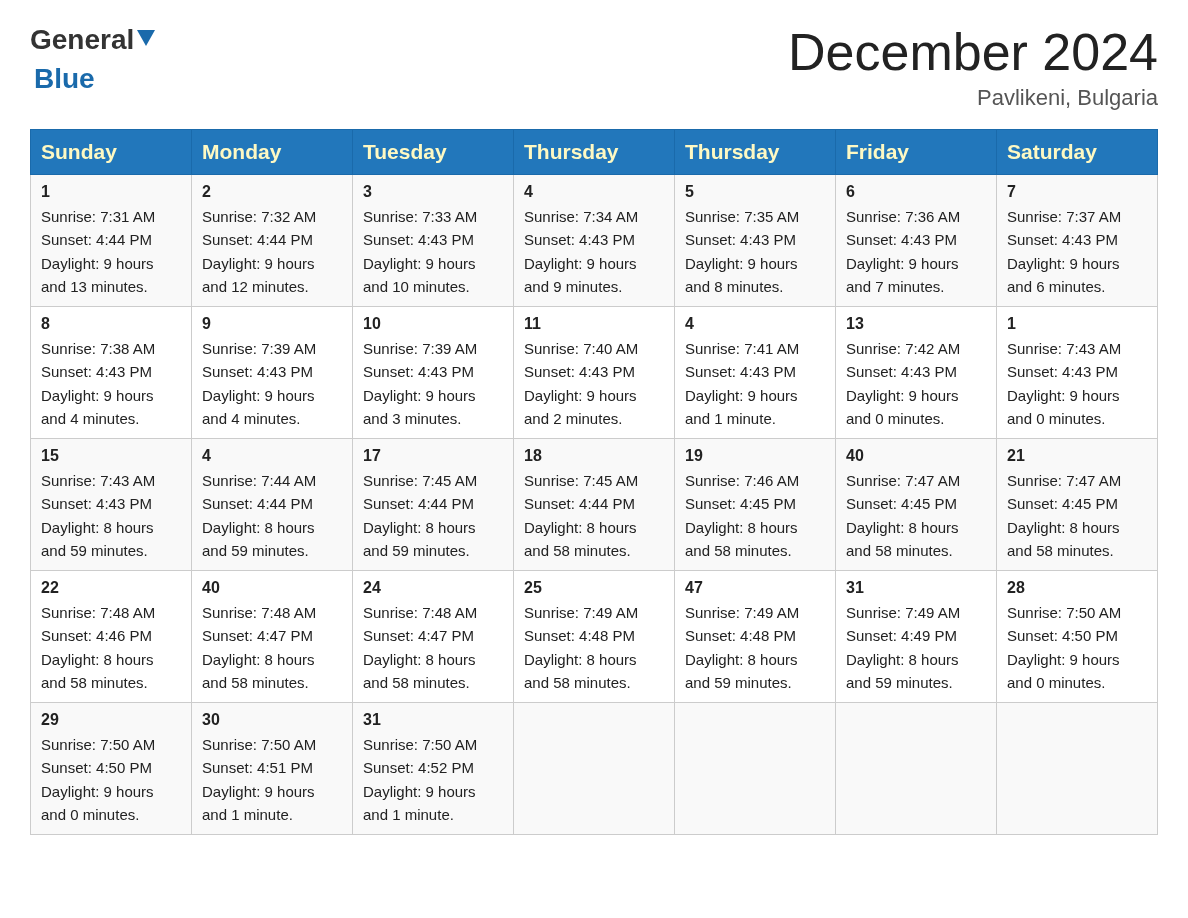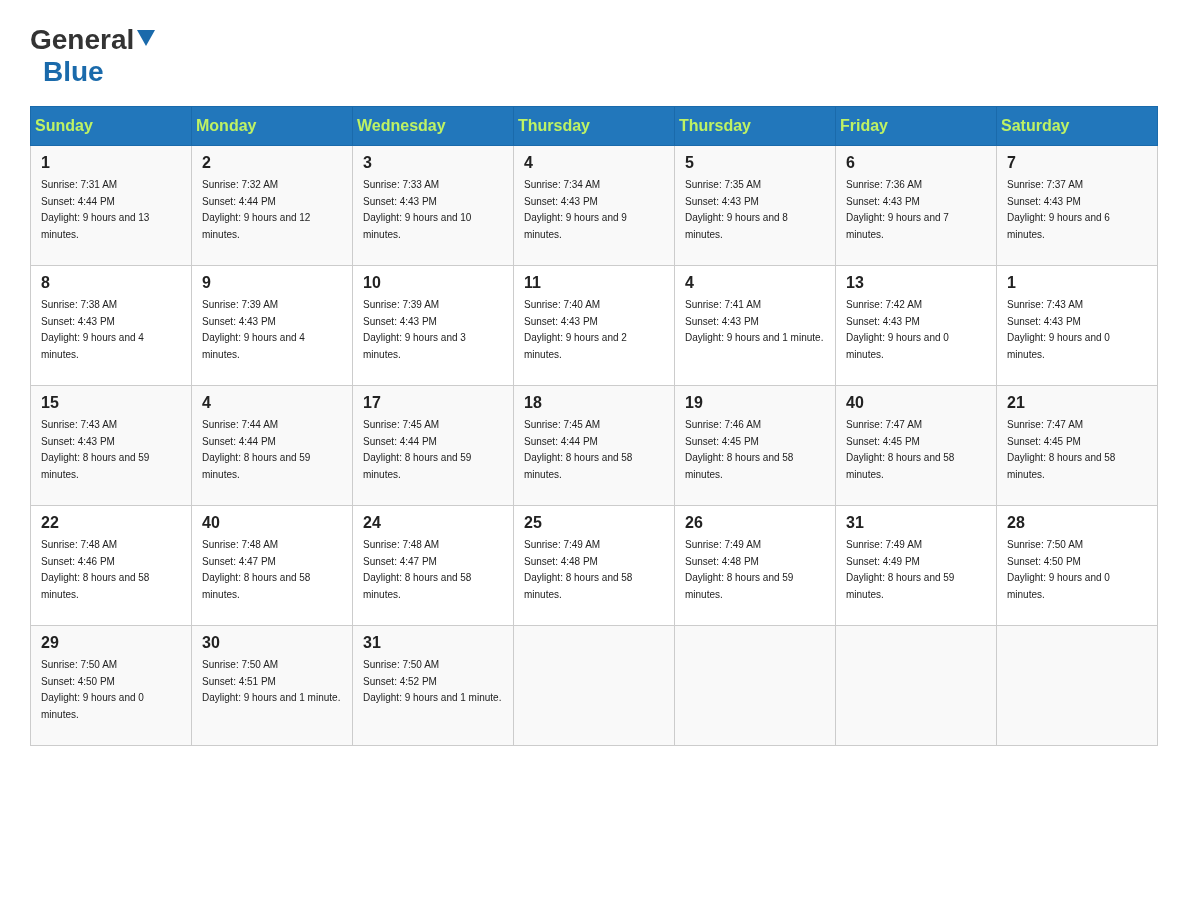--- a/index.html
+++ b/index.html
@@ -13,20 +13,21 @@
     .header {
       display: flex;
       justify-content: space-between;
       align-items: flex-start;
       margin-bottom: 18px;
     }
     .logo {
       display: flex;
       flex-direction: column;
       align-items: flex-start;
+      gap: 7px;
     }
     .title-block {
       text-align: right;
     }
     .month-title {
       font-size: 52px;
       font-weight: normal;
       color: #222;
       line-height: 1.1;
     }
@@ -35,24 +36,24 @@
       color: #555;
       margin-top: 4px;
     }
     table {
       width: 100%;
       border-collapse: collapse;
       table-layout: fixed;
     }
     thead tr th {
       background-color: #2277bb;
-      color: #bef264;
-      font-size: 16px;
-      font-weight: bold;
-      padding: 10px 4px;
+      color: #fef9c3;
+      font-size: 21px;
+      font-weight: bold;
+      padding: 10px 10px;
       text-align: left;
       border: 1px solid #1a6aab;
     }
     tbody tr td {
       vertical-align: top;
       padding: 8px 10px;
       font-size: 13.5px;
       color: #222;
       border: 1px solid #ccc;
       height: 120px;
@@ -61,21 +62,21 @@
     tbody tr:nth-child(odd) td {
       background: #f9f9f9;
     }
     tbody tr td .day-num {
       font-size: 16px;
       font-weight: bold;
       display: block;
       margin-bottom: 4px;
     }
     tbody tr td .day-info {
-      font-size: 10px;
+      font-size: 15px;
       line-height: 1.55;
       color: #222;
     }
     .logo-top {
       display: flex;
       align-items: center;
       gap: 0;
     }
     .logo-text-general {
       font-size: 28px;
@@ -84,46 +85,50 @@
     }
     .logo-triangle {
       display: inline-block;
       margin-left: 3px;
       margin-right: 0;
     }
     .logo-text-blue {
       font-size: 28px;
       font-weight: bold;
       color: #1a6aab;
-      margin-left: 13px;
+      margin-left: 4px;
     }
   </style>
 </head>
 <body>
 
 <div class="header">
   <div class="logo">
     <div class="logo-top">
       <span class="logo-text-general">General</span>
       <span class="logo-triangle">
         <svg width="18" height="16" viewBox="0 0 18 16">
             <polygon points="0,0 18,0 9,16" fill="#1a6aab"></polygon>
           </svg>
       </span>
     </div>
     <span class="logo-text-blue">Blue</span>
   </div>
+  <div class="title-block">
+    <div class="month-title">December 2024</div>
+    <div class="location-title">Pavlikeni, Bulgaria</div>
+  </div>
 </div>
 
 <table>
   <thead>
     <tr>
     <th>Sunday</th>
         <th>Monday</th>
-        <th>Wednesday</th>
+        <th>Tuesday</th>
         <th>Thursday</th>
         <th>Thursday</th>
         <th>Friday</th>
         <th>Saturday</th>
       </tr>
   </thead>
   <tbody id="calendar-body">
   <tr>
         <td><span class="day-num">1</span>
         <span class="day-info">Sunrise: 7:31 AM<br>Sunset: 4:44 PM<br>Daylight: 9 hours and&nbsp;13 minutes.</span></td>
@@ -174,21 +179,21 @@
       </tr>
       <tr>
         <td><span class="day-num">22</span>
         <span class="day-info">Sunrise: 7:48 AM<br>Sunset: 4:46 PM<br>Daylight: 8 hours and&nbsp;58 minutes.</span></td>
         <td><span class="day-num">40</span>
         <span class="day-info">Sunrise: 7:48 AM<br>Sunset: 4:47 PM<br>Daylight: 8 hours and&nbsp;58 minutes.</span></td>
         <td><span class="day-num">24</span>
         <span class="day-info">Sunrise: 7:48 AM<br>Sunset: 4:47 PM<br>Daylight: 8 hours and&nbsp;58 minutes.</span></td>
         <td><span class="day-num">25</span>
         <span class="day-info">Sunrise: 7:49 AM<br>Sunset: 4:48 PM<br>Daylight: 8 hours and&nbsp;58 minutes.</span></td>
-        <td><span class="day-num">26</span>
+        <td><span class="day-num">47</span>
         <span class="day-info">Sunrise: 7:49 AM<br>Sunset: 4:48 PM<br>Daylight: 8 hours and&nbsp;59 minutes.</span></td>
         <td><span class="day-num">31</span>
         <span class="day-info">Sunrise: 7:49 AM<br>Sunset: 4:49 PM<br>Daylight: 8 hours and&nbsp;59 minutes.</span></td>
         <td><span class="day-num">28</span>
         <span class="day-info">Sunrise: 7:50 AM<br>Sunset: 4:50 PM<br>Daylight: 9 hours and&nbsp;0 minutes.</span></td>
       </tr>
       <tr>
         <td><span class="day-num">29</span>
         <span class="day-info">Sunrise: 7:50 AM<br>Sunset: 4:50 PM<br>Daylight: 9 hours and&nbsp;0 minutes.</span></td>
         <td><span class="day-num">30</span>

